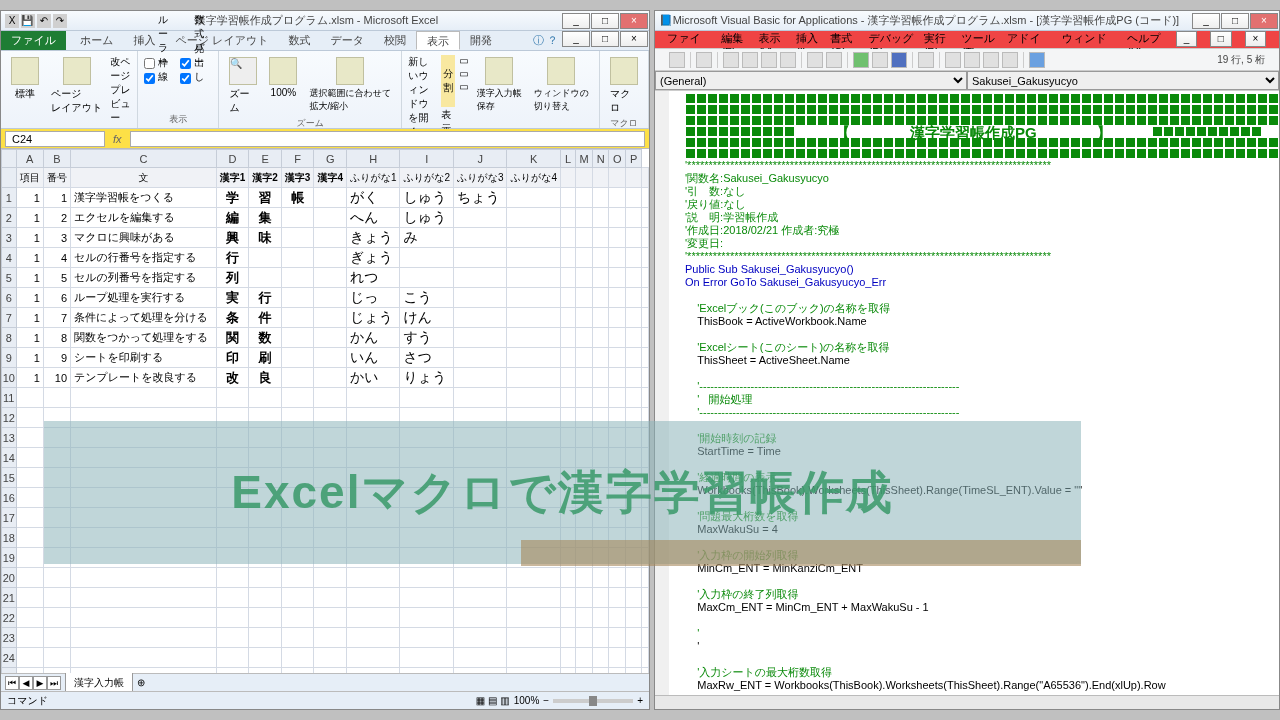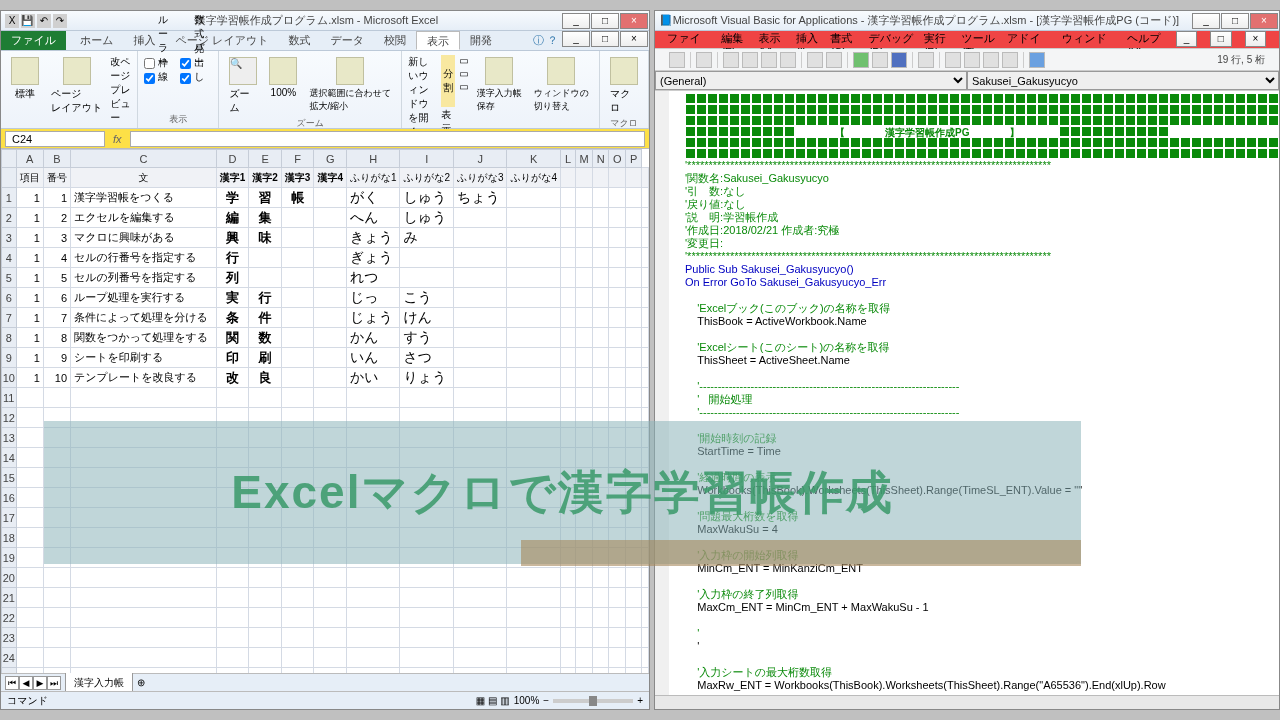--- a/index.html
+++ b/index.html
@@ -61,21 +61,21 @@
 .vbe-tb { height:22px; background:#f4f5f6; display:flex; align-items:center; gap:3px; padding:0 14px; border-bottom:1px solid #ccc; font-size:10px;}
 .vbe-tb .tbi { width:16px; height:16px; background:#e0e0e0; border:1px solid #bbb;}
 .vbe-tb .sep { width:1px; height:16px; background:#ccc; margin:0 2px;}
 .vbe-tb .pos{margin-left:auto;color:#444;}
 .vbe-combo { height:20px; display:flex; border-bottom:1px solid #ccc;}
 .vbe-combo select { flex:1; font-size:11px; border:1px solid #999;}
 .code-area { flex:1; overflow:hidden; background:#fff; font-family:"MS Gothic",monospace; font-size:11px; line-height:13px; padding:2px 0 2px 16px; position:relative; border-left:14px solid #f0f0f0;}
 .code-area pre { white-space:pre; }
 .gb-row { height:11px; display:flex;}
 .gb-cell { width:9px; height:9px; background:#0a8a0a; margin:1px;}
-.gb-title { color:#0a8a0a; font-weight:bold; padding:0 40px; font-size:10px;}
+.gb-title { color:#0a8a0a; font-weight:bold; padding:0 40px; font-size:15px;}
 .cmt { color:#0a8a0a; }
 .kw { color:#0000c0; }
 .code-scrollbar { height:14px; background:#e8e8e8; border-top:1px solid #bbb;}
 
 
 .overlay { position:absolute; left:44px; top:421px; width:1037px; height:143px; background:rgba(140,180,185,0.55); display:flex; align-items:center; justify-content:center;}
 .overlay-text { font-size:46px; font-weight:bold; color:#3a9a6a; letter-spacing:2px; opacity:0.85;}
 .overlay-bar { position:absolute; left:521px; top:540px; width:560px; height:26px; background:rgba(165,135,90,0.6);}
 </style>
 </head>

